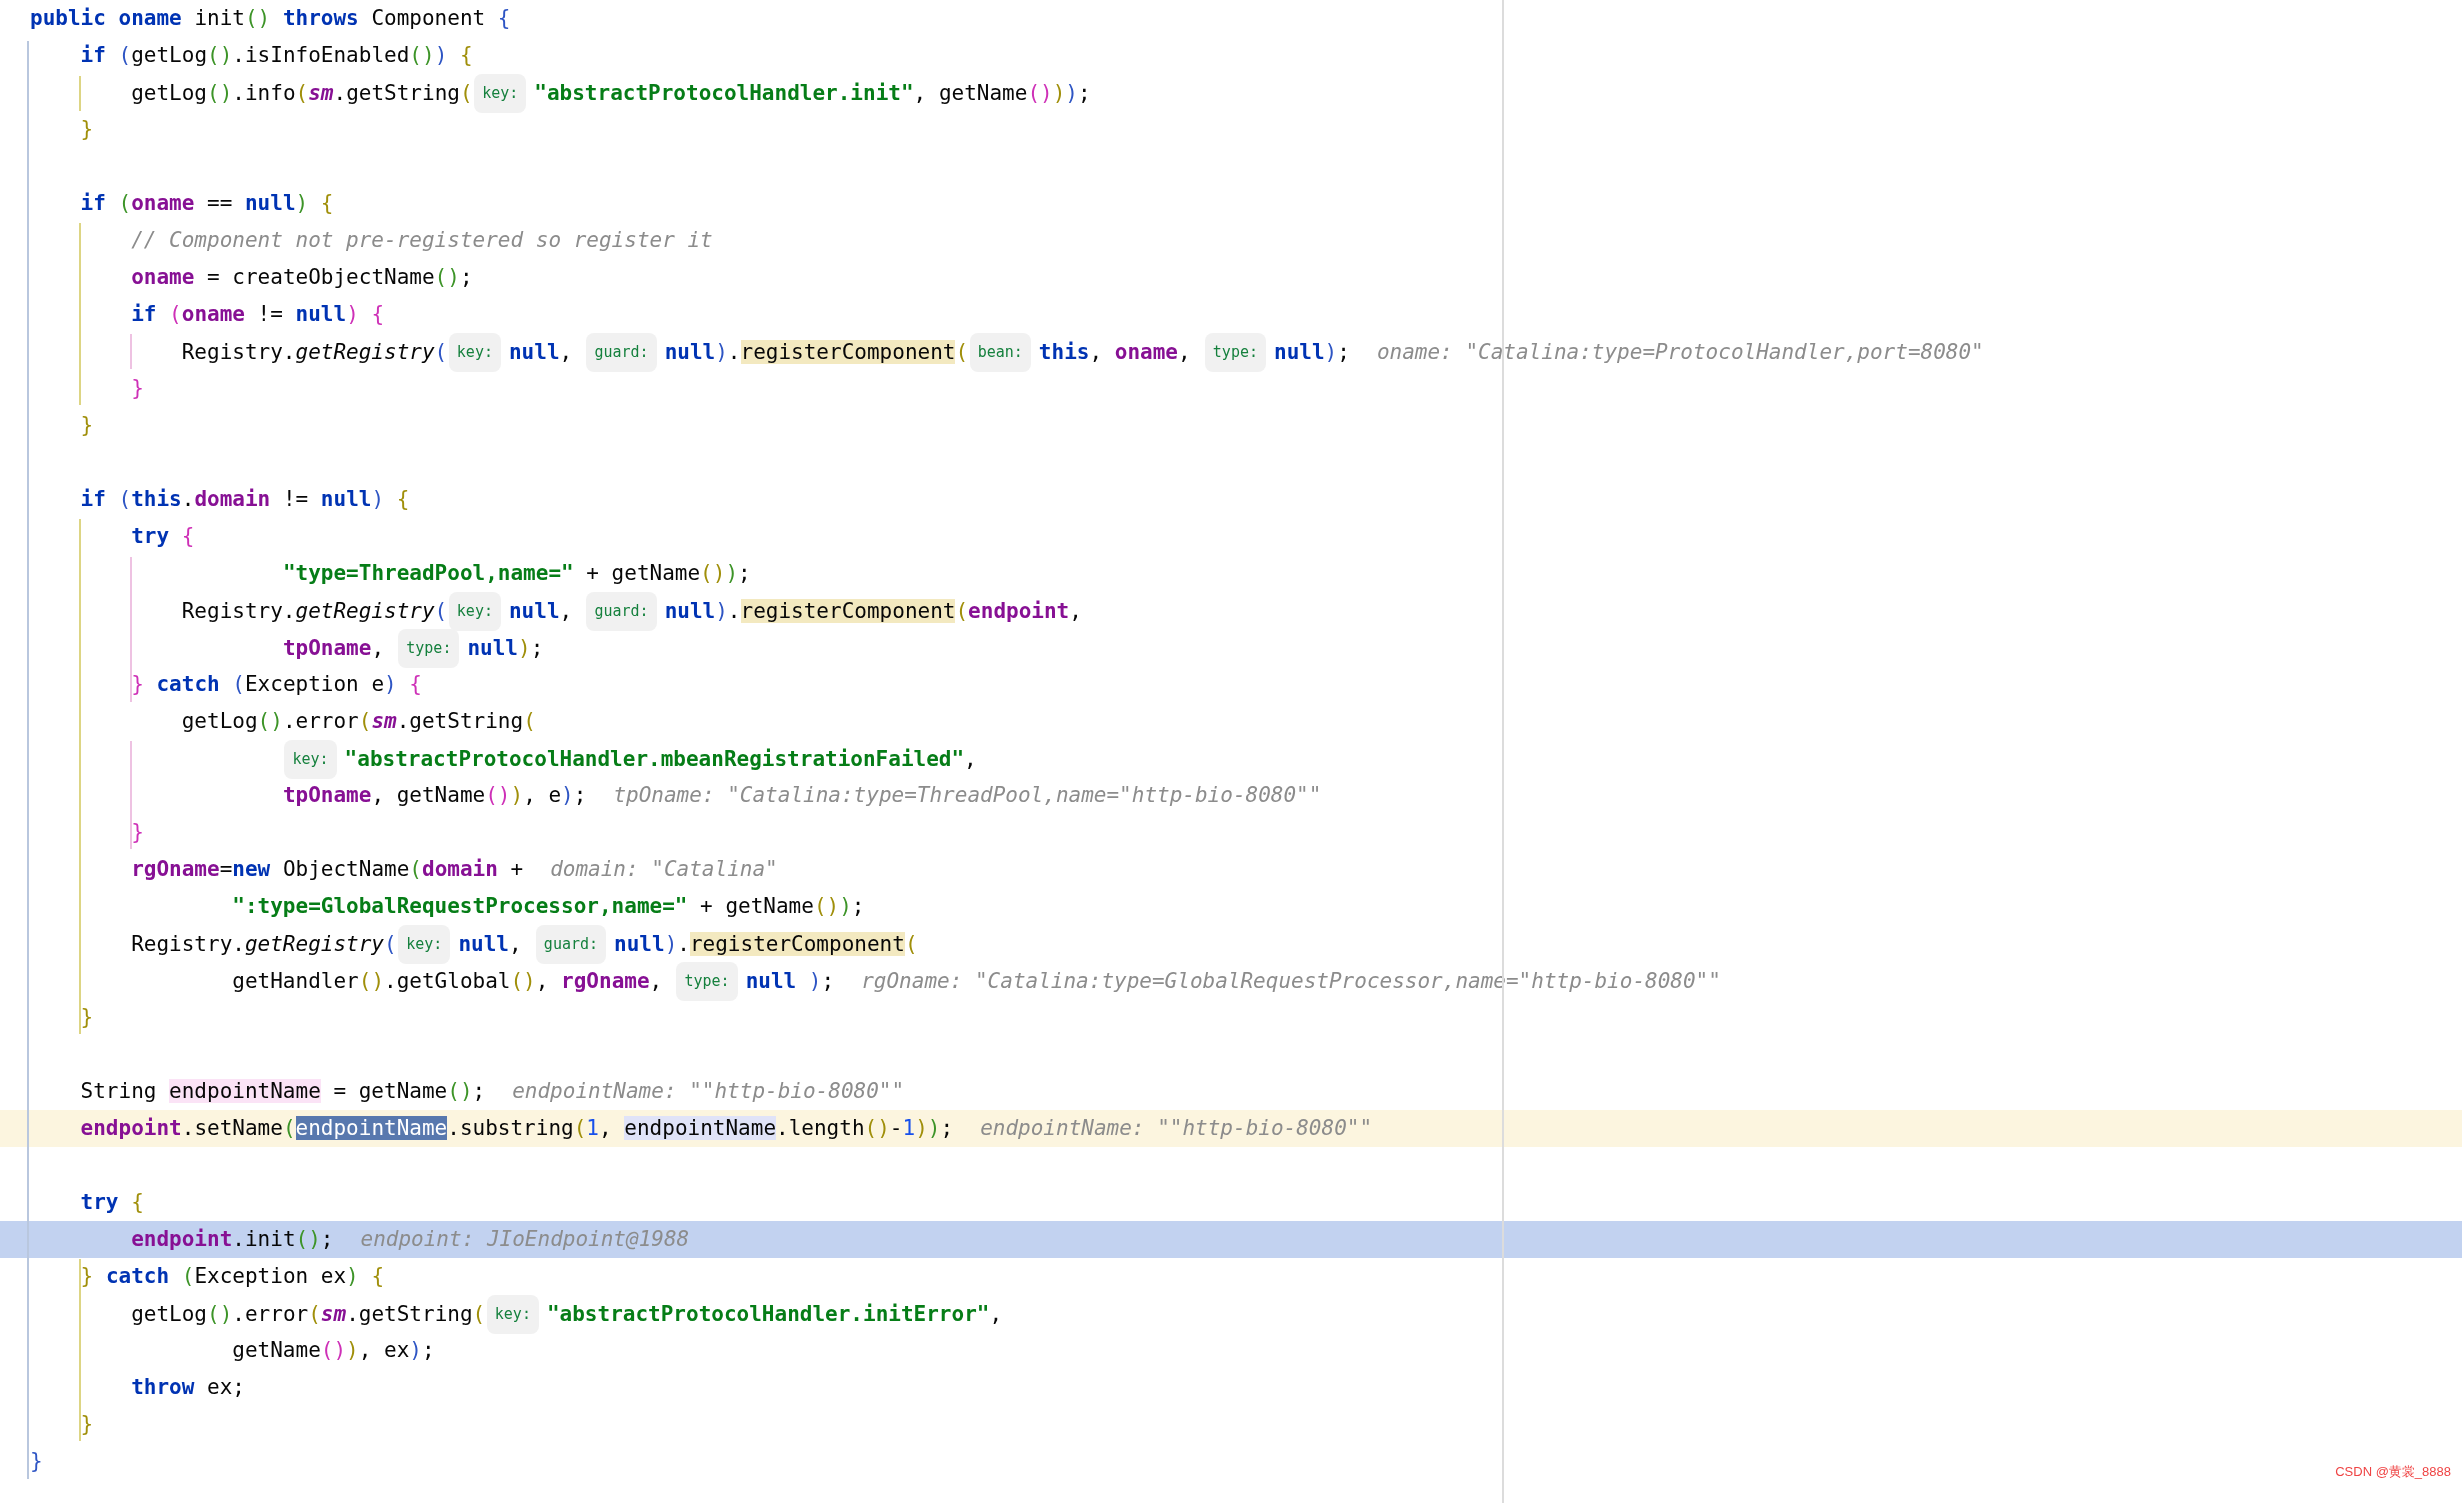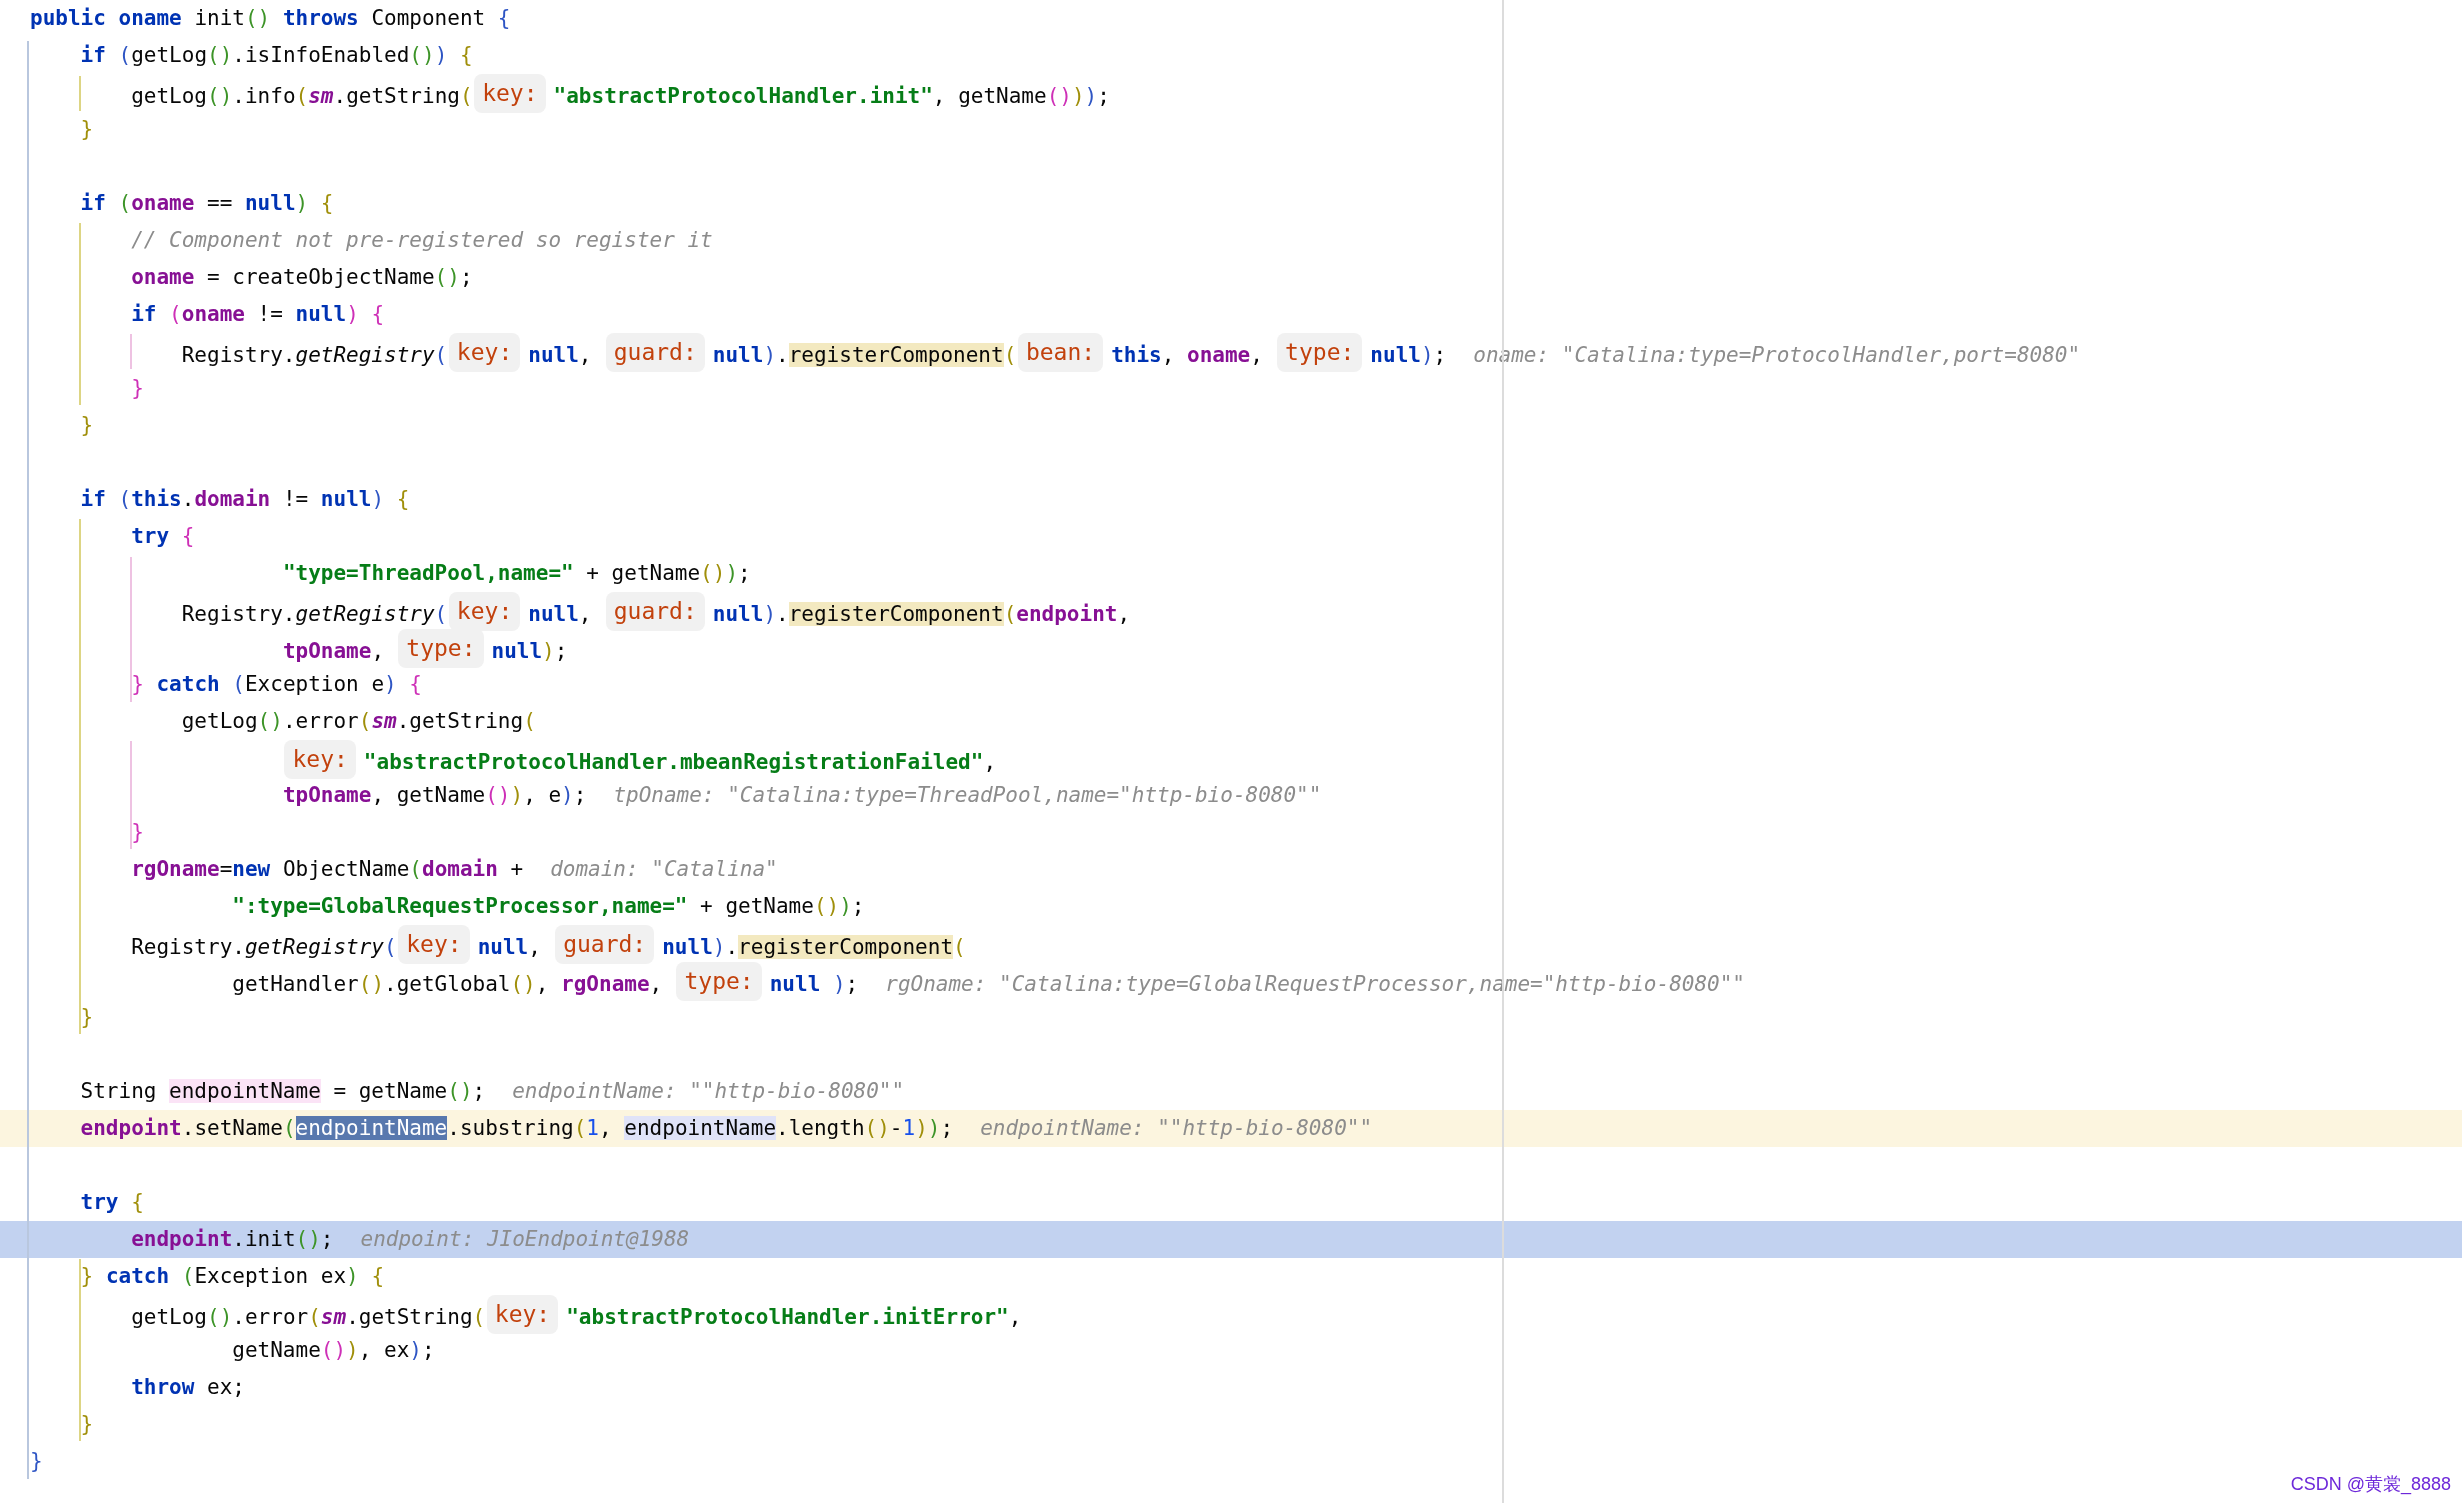--- a/index.html
+++ b/index.html
@@ -23,27 +23,27 @@
   .tk-com{color:#8c8c8c;font-style:italic;}
   .tk-num{color:#1750eb;}
   .tk-pb{color:#2e55c4;}
   .tk-py{color:#a08f0a;}
   .tk-pg{color:#3d9428;}
   .tk-pm{color:#ce30b7;}
   .tk-sel{background:#5878ae;color:#ffffff;}
   .tk-hlw{background:#fbe3f6;color:#070707;}
   .tk-hlr{background:#e0e3f8;color:#070707;}
   .tk-usage{background:#f3e9c0;color:#070707;}
-  .tk-chip{display:inline-block;background:#f1f1f1;color:#c2410c;
+  .tk-chip{display:inline-block;background:#f1f1f1;color:#15803d;
            border-radius:8px;padding:7px 8px;margin:0 8px 0 1.6px;
-           font-size:23px;line-height:25px;vertical-align:1.6px;}
+           font-size:15px;line-height:25px;vertical-align:1.6px;}
   .tk-dbg{color:#8c8c8c;font-style:italic;margin-left:27px;}
-  #watermark{position:absolute;right:11px;bottom:7px;
+  #watermark{position:absolute;right:11px;bottom:22px;
              font-family:"Liberation Sans","DejaVu Sans",sans-serif;
-             font-size:18px;color:#6d28d9;}
+             font-size:13px;color:#ef4444;}
 </style>
 </head>
 <body>
 
 <div id="editor">
   <div id="code">
       <div class="line"><span class="tk-kw">public oname </span><span class="tk-pl">init</span><span class="tk-pg">()</span><span class="tk-kw"> throws </span><span class="tk-pl">Component </span><span class="tk-pb">{</span></div>
       <div class="line"><span class="tk-pl">    </span><span class="tk-kw">if </span><span class="tk-pb">(</span><span class="tk-pl">getLog</span><span class="tk-pg">()</span><span class="tk-pl">.isInfoEnabled</span><span class="tk-pg">()</span><span class="tk-pb">)</span><span class="tk-py"> {</span></div>
       <div class="line"><span class="tk-pl">        getLog</span><span class="tk-pg">()</span><span class="tk-pl">.info</span><span class="tk-py">(</span><span class="tk-sfld">sm</span><span class="tk-pl">.getString</span><span class="tk-py">(</span><span class="tk-chip">key:</span><span class="tk-str">"abstractProtocolHandler.init"</span><span class="tk-pl">, getName</span><span class="tk-pm">()</span><span class="tk-py">)</span><span class="tk-pb">)</span><span class="tk-pl">;</span></div>
       <div class="line"><span class="tk-pl">    </span><span class="tk-py">}</span></div>

